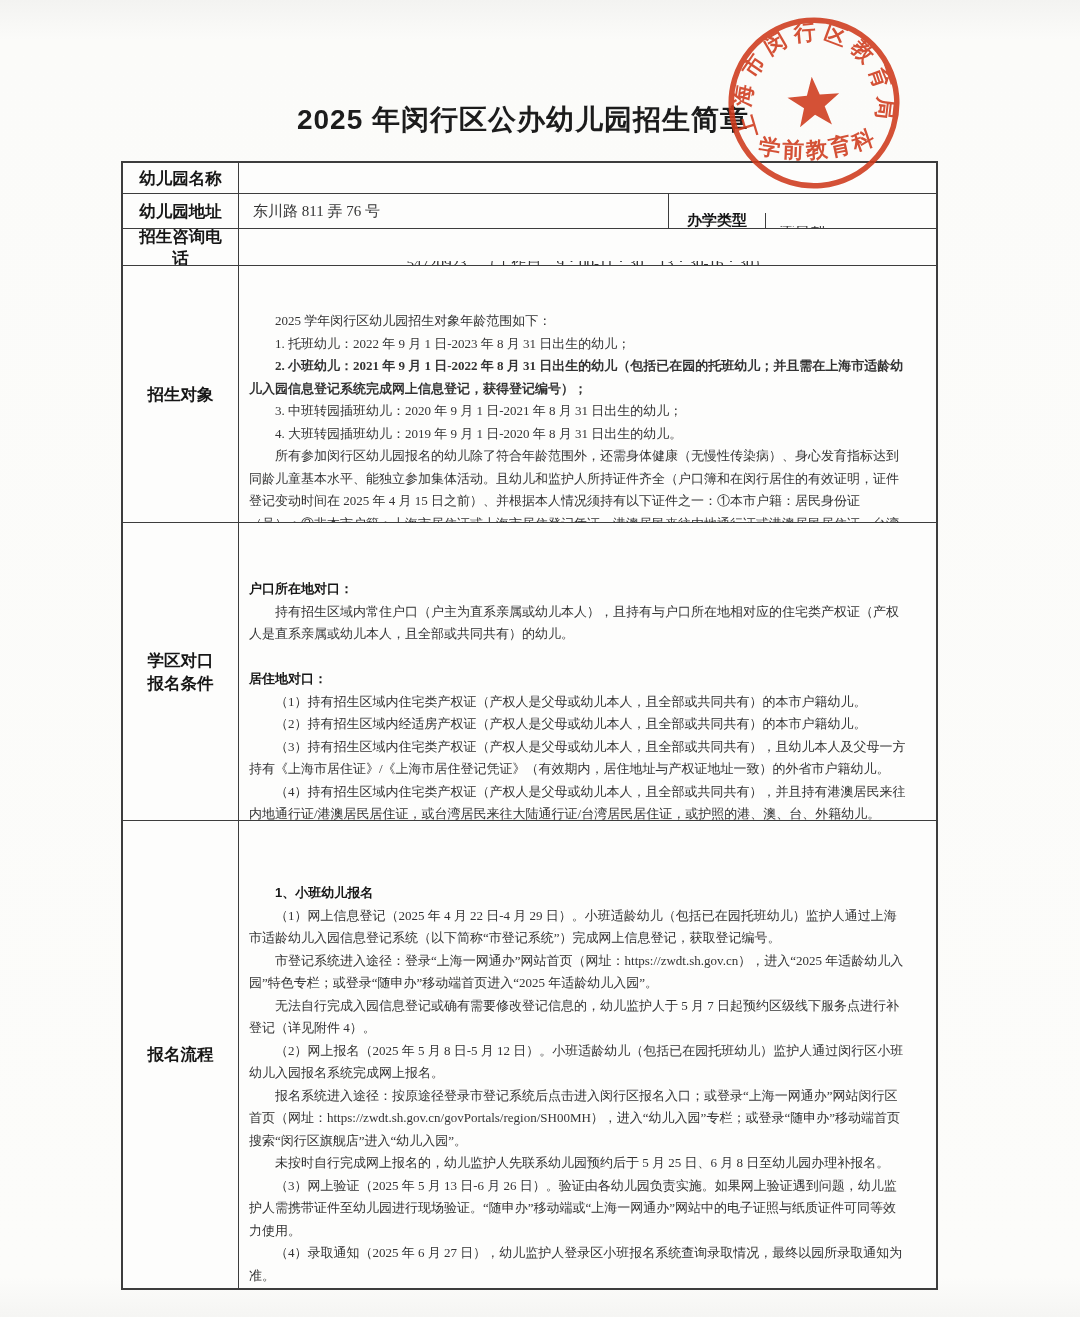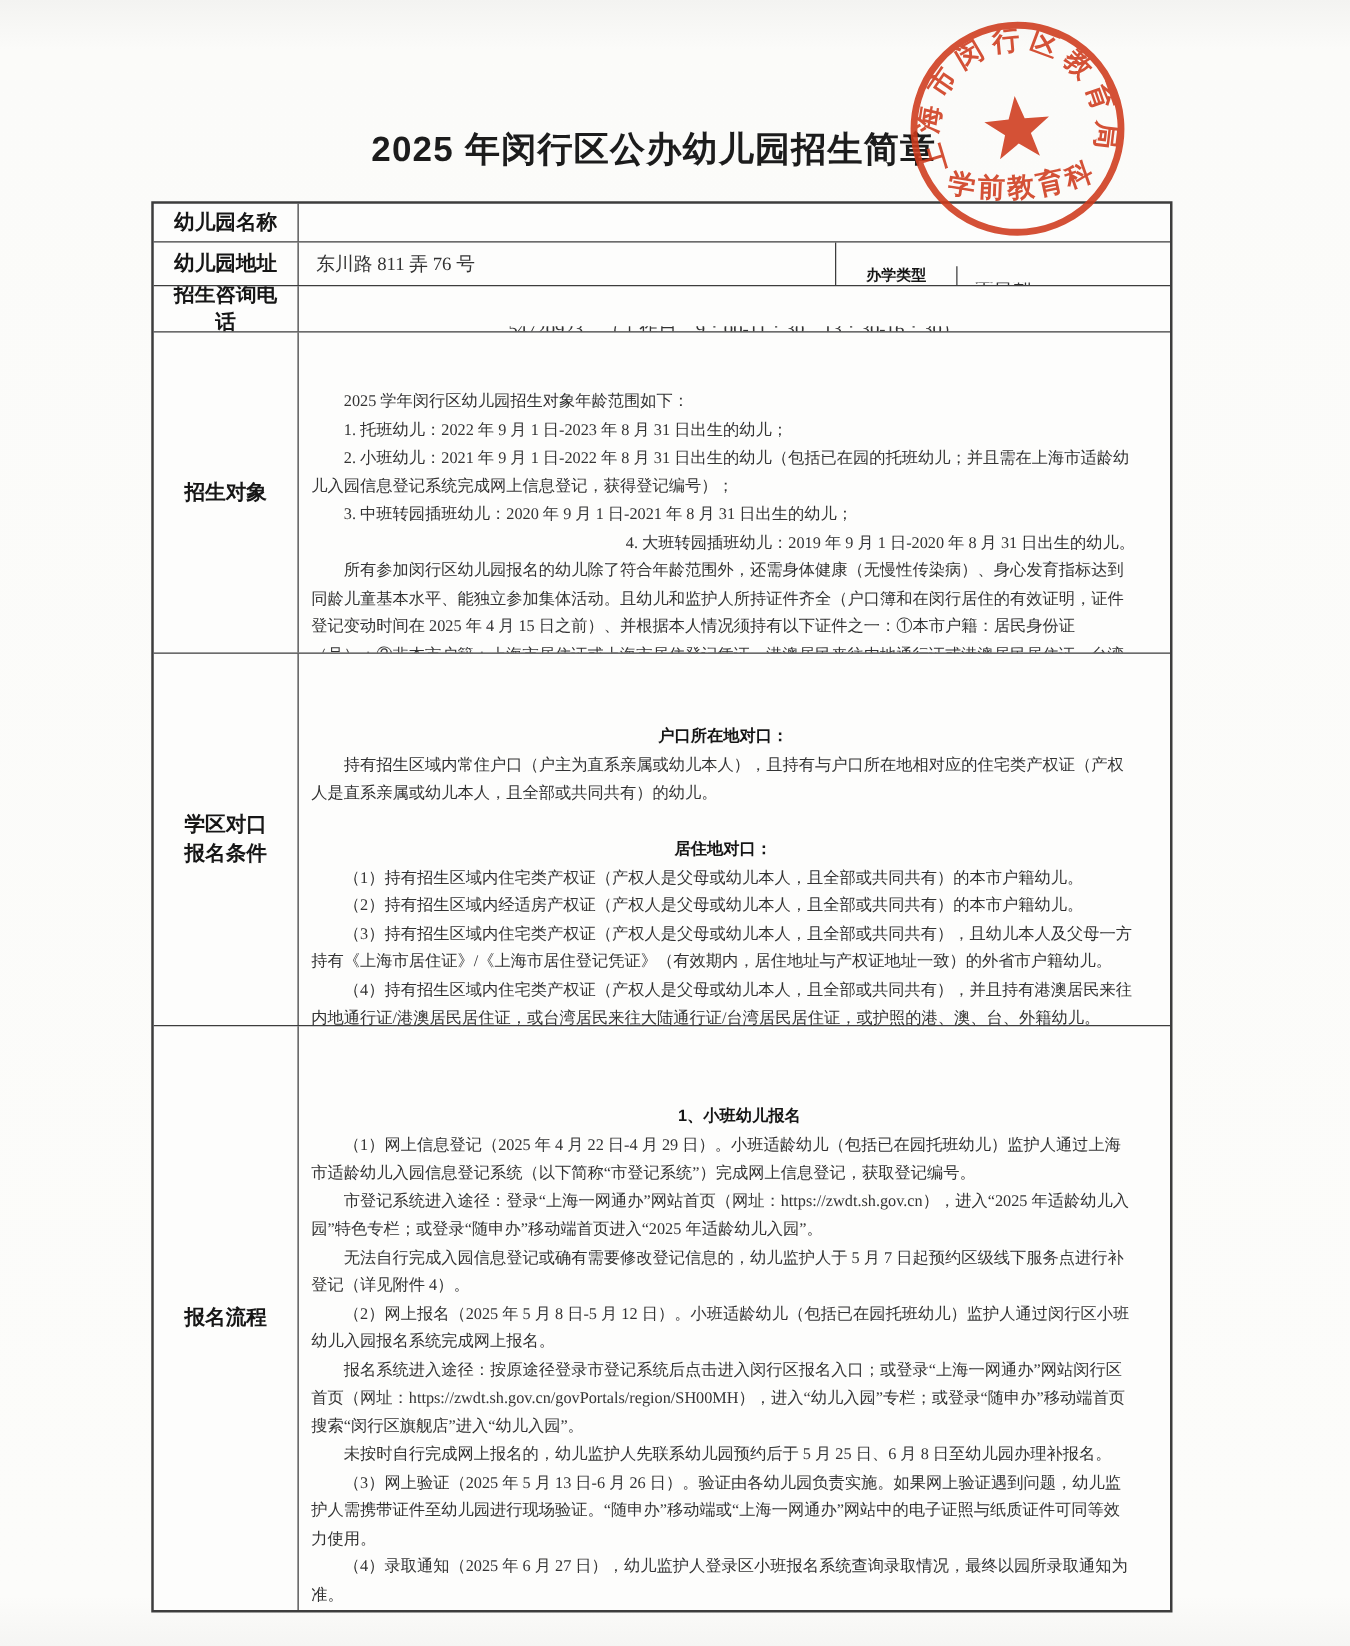--- a/index.html
+++ b/index.html
@@ -76,21 +76,21 @@
     display:flex;align-items:center;
     font-size:15px;
     color:#333;
     padding:0 14px;
   }
   .value-cell.centered{justify-content:center;text-align:center;padding:0 4px;}
   .type-label-cell{
     width:97px;flex:0 0 97px;
     display:flex;align-items:center;justify-content:center;
     font-family:"Liberation Sans","DejaVu Sans",sans-serif;
-    font-weight:bold;font-size:12px;color:#161616;margin-top:19px;
+    font-weight:bold;font-size:15px;color:#161616;margin-top:19px;
   }
   .type-value-cell{
     width:169px;flex:0 0 169px;
     display:flex;align-items:center;
     font-size:15px;color:#333;
     padding:0 14px;
   }
   .r1{height:31px;}
   .r2{height:35px;}
   .r3{height:37px;}
@@ -105,21 +105,20 @@
     padding:12px 28px 0 10px;
     display:block;
   }
   .r5 .paras-cell{padding-top:23px;}
   .r6 .paras-cell{padding-top:29px;}
   .para{margin:0;}
   .para.bold{
     font-weight:bold;
     color:#161616;
     font-family:"Liberation Sans","DejaVu Sans",sans-serif;
-    text-align:center;
   }
   .para.space-before{margin-top:22.5px;}
 </style>
 </head>
 <body>
 
 <div class="page">
 
   <h1 class="page-title">2025 年闵行区公办幼儿园招生简章</h1>
 
@@ -155,23 +154,23 @@
     <div class="trow r3">
       <div class="cell label-cell">招生咨询电话</div>
       <div class="cell value-cell centered">54720923　（工作日　9：00-11：30，13：30-16：30）</div>
     </div>
 
     <div class="trow r4">
       <div class="cell label-cell">招生对象</div>
       <div class="cell paras-cell">
           <div class="para" style="text-indent: 2em;">2025 学年闵行区幼儿园招生对象年龄范围如下：</div>
           <div class="para" style="text-indent: 2em;">1. 托班幼儿：2022 年 9 月 1 日-2023 年 8 月 31 日出生的幼儿；</div>
-          <div class="para" style="text-indent: 2em;">2. 小班幼儿：2021 年 9 月 1 日-2022 年 8 月 31 日出生的幼儿（包括已在园的托班幼儿；并且需在上海市适龄幼儿入园信息登记系统完成网上信息登记，获得登记编号）；</div>
+          <div class="para" style="text-indent: 2em; font-weight: bold;">2. 小班幼儿：2021 年 9 月 1 日-2022 年 8 月 31 日出生的幼儿（包括已在园的托班幼儿；并且需在上海市适龄幼儿入园信息登记系统完成网上信息登记，获得登记编号）；</div>
           <div class="para" style="text-indent: 2em;">3. 中班转园插班幼儿：2020 年 9 月 1 日-2021 年 8 月 31 日出生的幼儿；</div>
-          <div class="para" style="text-indent: 2em; text-align: right;">4. 大班转园插班幼儿：2019 年 9 月 1 日-2020 年 8 月 31 日出生的幼儿。</div>
+          <div class="para" style="text-indent: 2em;">4. 大班转园插班幼儿：2019 年 9 月 1 日-2020 年 8 月 31 日出生的幼儿。</div>
           <div class="para" style="text-indent: 2em;">所有参加闵行区幼儿园报名的幼儿除了符合年龄范围外，还需身体健康（无慢性传染病）、身心发育指标达到同龄儿童基本水平、能独立参加集体活动。且幼儿和监护人所持证件齐全（户口簿和在闵行居住的有效证明，证件登记变动时间在 2025 年 4 月 15 日之前）、并根据本人情况须持有以下证件之一：①本市户籍：居民身份证（号）；②非本市户籍：上海市居住证或上海市居住登记凭证，港澳居民来往内地通行证或港澳居民居住证，台湾居民来往大陆通行证或台湾居民居住证；③外籍：护照。</div>
         </div>
     </div>
 
     <div class="trow r5">
       <div class="cell label-cell">学区对口
 报名条件</div>
       <div class="cell paras-cell">
           <div class="para bold">户口所在地对口：</div>
           <div class="para" style="text-indent: 2em;">持有招生区域内常住户口（户主为直系亲属或幼儿本人），且持有与户口所在地相对应的住宅类产权证（产权人是直系亲属或幼儿本人，且全部或共同共有）的幼儿。</div>

